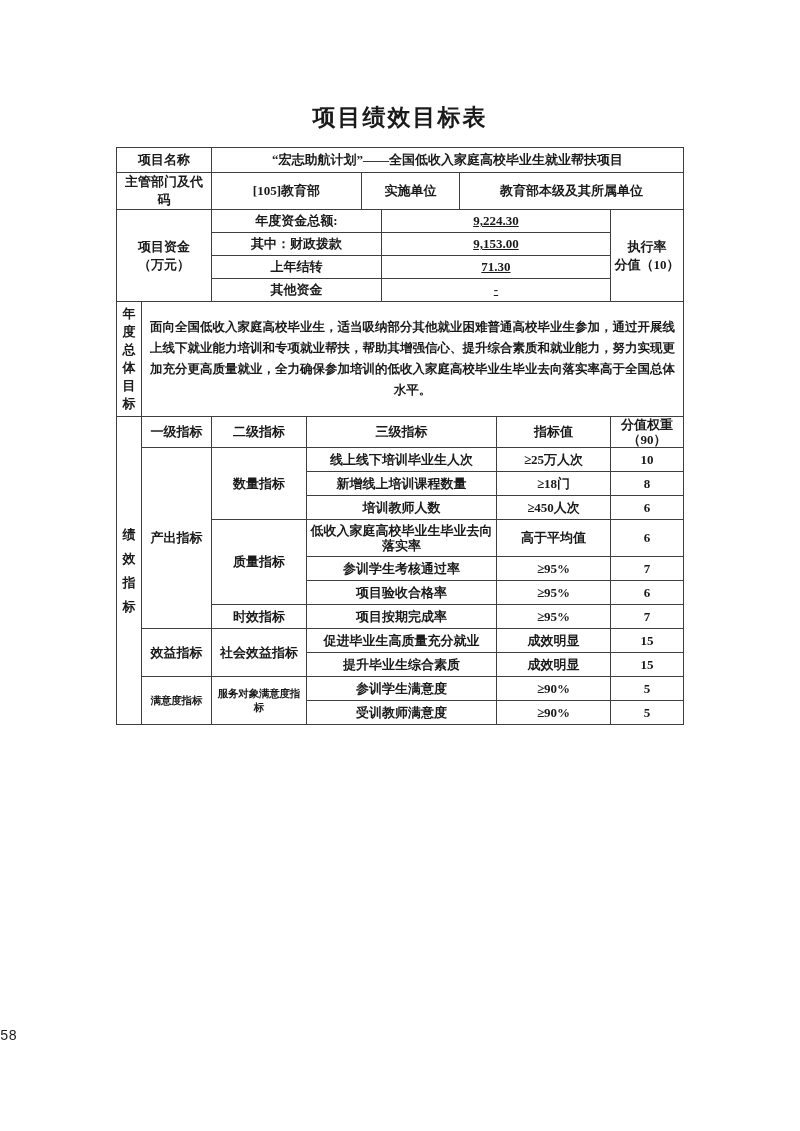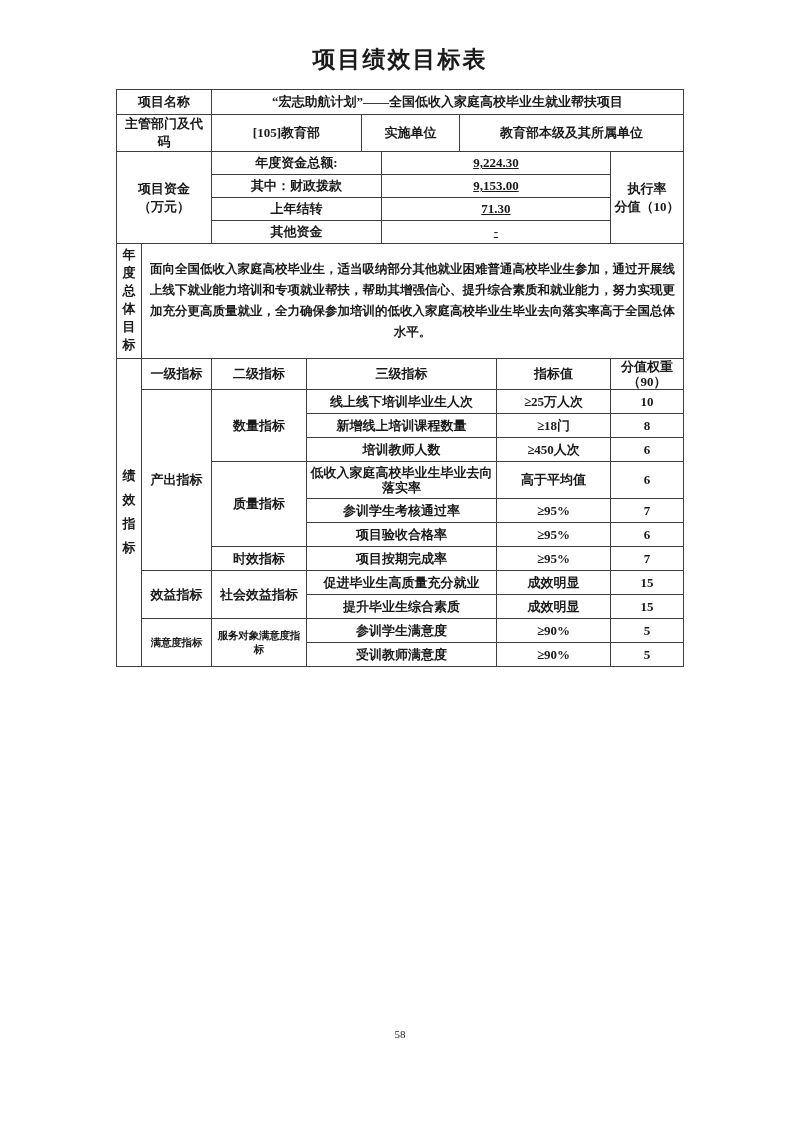--- a/index.html
+++ b/index.html
@@ -6,21 +6,21 @@
   .page {
     position:relative;
     width:800px; height:1131px;
     margin:0 auto;
     background:#ffffff;
     font-family:"Liberation Serif","DejaVu Serif",serif;
     color:#1a1a1a;
     overflow:hidden;
   }
   .doc-title {
-    margin:0; padding-top:44px;
+    margin:0; padding-top:102px;
     text-align:center;
     font-size:23px; font-weight:bold;
     letter-spacing:2px;
   }
   .doc-subtitle {
     margin-top:9px;
     text-align:center;
     font-size:12px; font-weight:bold;
     letter-spacing:1px;
   }
@@ -43,21 +43,20 @@
   tr.h24 { height:24px; }
   tr.h23 { height:23px; }
   tr.h31 { height:31px; }
   tr.h37 { height:37px; }
   tr.h115 { height:115px; }
   
   td.vcell {
     padding:0 5px;
     word-break:break-all;
     text-align:center;
-    font-family:Liberation Mono, monospace;
   }
   td.vcell.goal { line-height:18px; }
   td.vcell.perf-side { line-height:24px; }
   
   td.fund-label-first { text-align:left; padding-left:5px; }
   td.fund-label { text-align:right; padding-right:14px; }
   td.fund-value { text-align:right; padding-right:7px;text-decoration:underline; }
   
   td.goal-text {
     text-align:justify;
@@ -65,22 +64,23 @@
     font-size:12.5px;
     line-height:21px;
   }
   
   td.lv3 { text-align:left; padding:0 8px 0 4px; line-height:16px; }
   td.tight { padding:0; font-size:10.5px; letter-spacing:-0.2px; }
   td.two-line { line-height:15px; }
   .blk { display:block; }
   .page-number {
     position:absolute; top:1028px; left:0;
-    width:100%; text-align:center;
-    font-size:11px;
+    width:100%; 
+    font-size:14px;
+    font-family:Liberation Mono, monospace;
   }
 </style>
 </head>
 <body>
 
 <div class="page">
 
   <h1 class="doc-title">项目绩效目标表</h1>
 
   <table class="perf">

